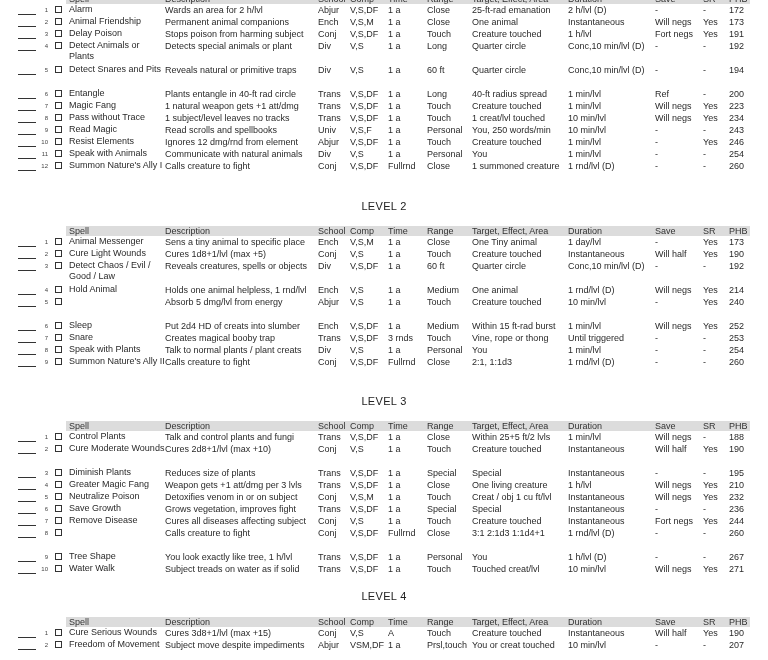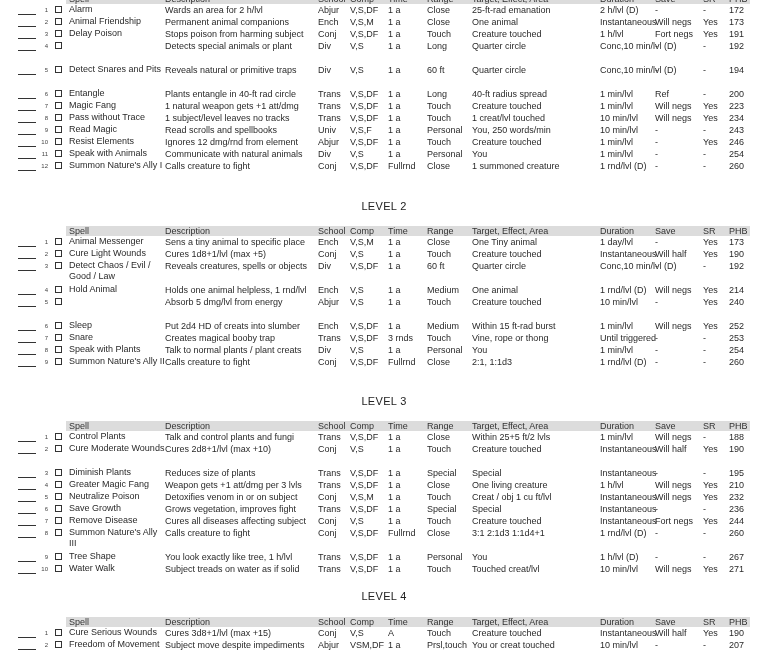--- a/index.html
+++ b/index.html
@@ -18,21 +18,21 @@
   }
   .row { position: absolute; left: 0; width: 768px; height: 12px; }
   .cell { position: absolute; top: 0; white-space: nowrap; line-height: 12px; }
   .c-spell { left: 69px; width: 96px; white-space: normal; line-height: 11px; }
   .c-desc { left: 165px; }
   .c-school { left: 318px; }
   .c-comp { left: 350px; }
   .c-time { left: 388px; }
   .c-range { left: 427px; }
   .c-target { left: 472px; }
-  .c-dur { left: 568px; margin-left: 32px; }
+  .c-dur { left: 568px; }
   .c-save { left: 655px; }
   .c-sr { left: 703px; }
   .c-phb { left: 729px; }
   .hdr-text { position: absolute; top: -1px; line-height: 12px; color: #333; }
   .num { position: absolute; left: 36px; width: 12px; text-align: right; font-size: 6px; line-height: 12px; color: #444; }
   .chk {
     position: absolute; left: 55px; top: 2px; width: 7px; height: 7px;
     border: 1px solid #333; background: #fff; box-sizing: border-box;
   }
   .blank {
@@ -103,20 +103,21 @@
         <span class="cell c-target">Creature touched</span>
         <span class="cell c-dur">1 h/lvl</span>
         <span class="cell c-save">Fort negs</span>
         <span class="cell c-sr">Yes</span>
         <span class="cell c-phb">191</span>
       </div>
       <div class="row" style="top: 40px;">
         <div class="blank" style="top: 10px;"></div>
         <span class="num">4</span>
         <span class="chk"></span>
+        <span class="cell c-spell">Detect Animals or Plants</span>
         <span class="cell c-desc">Detects special animals or plant</span>
         <span class="cell c-school">Div</span>
         <span class="cell c-comp">V,S</span>
         <span class="cell c-time">1 a</span>
         <span class="cell c-range">Long</span>
         <span class="cell c-target">Quarter circle</span>
         <span class="cell c-dur">Conc,10 min/lvl (D)</span>
         <span class="cell c-save">-</span>
         <span class="cell c-sr">-</span>
         <span class="cell c-phb">192</span>
@@ -533,21 +534,20 @@
         <span class="cell c-target">Creature touched</span>
         <span class="cell c-dur">Instantaneous</span>
         <span class="cell c-save">Fort negs</span>
         <span class="cell c-sr">Yes</span>
         <span class="cell c-phb">244</span>
       </div>
       <div class="row" style="top: 527px;">
         <div class="blank" style="top: 10px;"></div>
         <span class="num">8</span>
         <span class="chk"></span>
-        <span class="cell c-spell">Summon Nature's Ally III</span>
         <span class="cell c-desc">Calls creature to fight</span>
         <span class="cell c-school">Conj</span>
         <span class="cell c-comp">V,S,DF</span>
         <span class="cell c-time">Fullrnd</span>
         <span class="cell c-range">Close</span>
         <span class="cell c-target">3:1 2:1d3 1:1d4+1</span>
         <span class="cell c-dur">1 rnd/lvl (D)</span>
         <span class="cell c-save">-</span>
         <span class="cell c-sr">-</span>
         <span class="cell c-phb">260</span>

